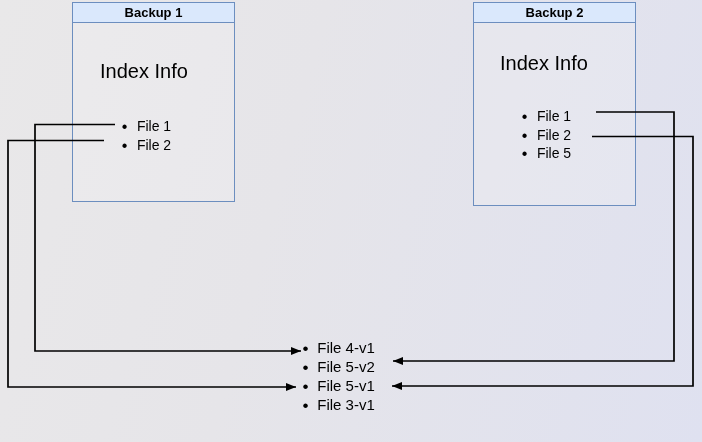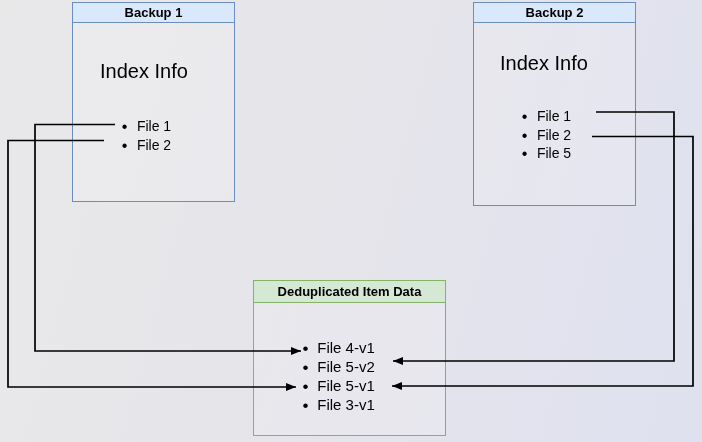--- a/index.html
+++ b/index.html
@@ -97,25 +97,20 @@
     <div class="file-item">
       <span class="bullet">•</span>
       <span>File 2</span>
     </div>
     <div class="file-item">
       <span class="bullet">•</span>
       <span>File 5</span>
     </div>
   </div>
 
-  <div class="box green" style="left:253px; top:280px; width:193px; height:156px;">
-    <div class="box-header">
-      <span>Deduplicated Item Data</span>
-    </div>
-  </div>
   <div class="file-list dedup-list" style="left:303px; top:338px;">
     <div class="file-item">
       <span class="bullet">•</span>
       <span>File 4-v1</span>
     </div>
     <div class="file-item">
       <span class="bullet">•</span>
       <span>File 5-v2</span>
     </div>
     <div class="file-item">

